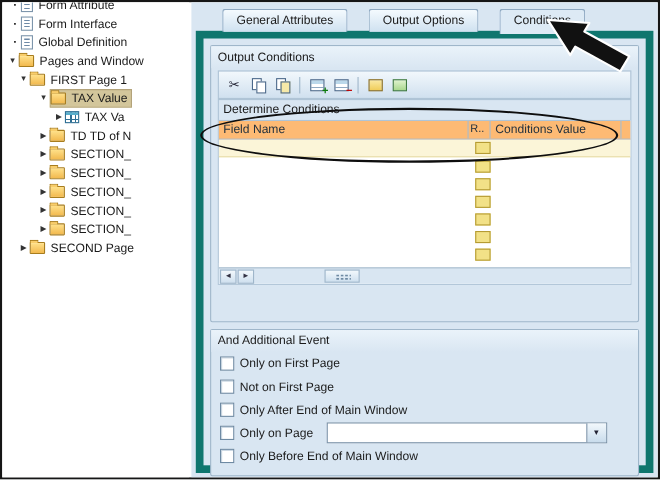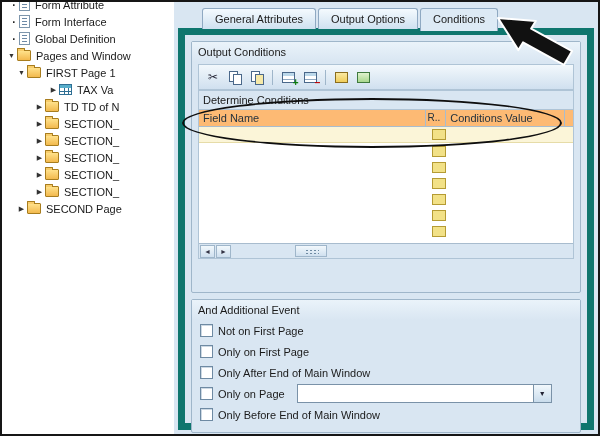--- a/index.html
+++ b/index.html
@@ -22,21 +22,21 @@
   .ico-folder::before{content:"";position:absolute;top:-3px;left:-1px;width:6px;height:2px;background:#F8CD6B;
     border:1px solid #A87D1E;border-bottom:none;border-radius:1px 1px 0 0;}
   .ico-grid{width:13px;height:11px;flex:none;margin-right:4px;border:1px solid #2F6F94;box-sizing:border-box;
     background:linear-gradient(to bottom,#58AECB 0 3px,transparent 3px),
       linear-gradient(to right,transparent 0 4px,#2F6F94 4px 5px,transparent 5px 8px,#2F6F94 8px 9px,transparent 9px),
       linear-gradient(to bottom,transparent 0 6px,#2F6F94 6px 7px,transparent 7px),#fff;}
   .tsel{display:flex;align-items:center;height:17px;background:#D3C69B;box-shadow:inset 0 0 0 1px #B3A37A;padding:0 4px 0 1px;}
 
   
   .right{position:absolute;left:172px;top:0;right:0;bottom:0;background:#D9E6F2;}
-  .tabs{position:absolute;left:6px;top:6px;height:22px;display:flex;gap:2px;padding-left:22px;z-index:2;justify-content:flex-end;}
+  .tabs{position:absolute;left:6px;top:6px;height:22px;display:flex;gap:19px;padding-left:22px;z-index:2;justify-content:flex-end;}
   .tab{box-sizing:border-box;height:21px;padding:4px 12px 0;border:1px solid #8FA9C2;border-bottom:none;
        border-radius:3px 3px 0 0;background:linear-gradient(#F4FAFE,#CFE1F0);cursor:default;}
   .tab.active{height:23px;background:#DDEAF5;z-index:3;position:relative;}
   .content{position:absolute;left:4px;top:26px;right:4px;bottom:4px;border:7px solid #0f766e;background:#D9E6F2;z-index:1;}
 
   .group{box-sizing:border-box;border:1px solid #9FB6CA;border-radius:2px;background:#D9E6F2;margin:6px;}
   .g1{height:252px;}
   .g2{height:134px;margin-top:0;}
   .group-title{height:20px;box-sizing:border-box;padding:4px 6px 0;background:linear-gradient(#EAF3FA,#D9E6F2);}
 
@@ -117,20 +117,27 @@
       <div class="tnode ind0">
         <span class="tw">▼</span>
         <span class="ico-folder"></span>
         <span class="tlabel">Pages and Window</span>
       </div>
       <div class="tnode ind1">
         <span class="tw">▼</span>
         <span class="ico-folder"></span>
         <span class="tlabel">FIRST Page 1</span>
       </div>
+      <div class="tnode ind2">
+        <span class="tw">▼</span>
+        <span class="tsel">
+          <span class="ico-folder"></span>
+          <span class="tlabel">TAX Value</span>
+        </span>
+      </div>
       <div class="tnode ind3">
         <span class="tw">▶</span>
         <span class="ico-grid"></span>
         <span class="tlabel">TAX Va</span>
       </div>
       <div class="tnode ind2">
         <span class="tw">▶</span>
         <span class="ico-folder"></span>
         <span class="tlabel">TD TD of N</span>
       </div>
@@ -286,25 +293,25 @@
             </div>
           </div>
         </div>
       </div>
 
       <div class="group g2">
         <div class="group-title">And Additional Event</div>
 
         <div class="chk-row">
           <span class="cbox"></span>
+          <span>Only on First Page</span>
+        </div>
+        <div class="chk-row">
+          <span class="cbox"></span>
           <span>Not on First Page</span>
-        </div>
-        <div class="chk-row">
-          <span class="cbox"></span>
-          <span>Only on First Page</span>
         </div>
         <div class="chk-row">
           <span class="cbox"></span>
           <span>Only After End of Main Window</span>
         </div>
         <div class="chk-row">
           <span class="cbox"></span>
           <span>Only on Page</span>
           <div class="combo">
             <span class="combo-val"></span>

